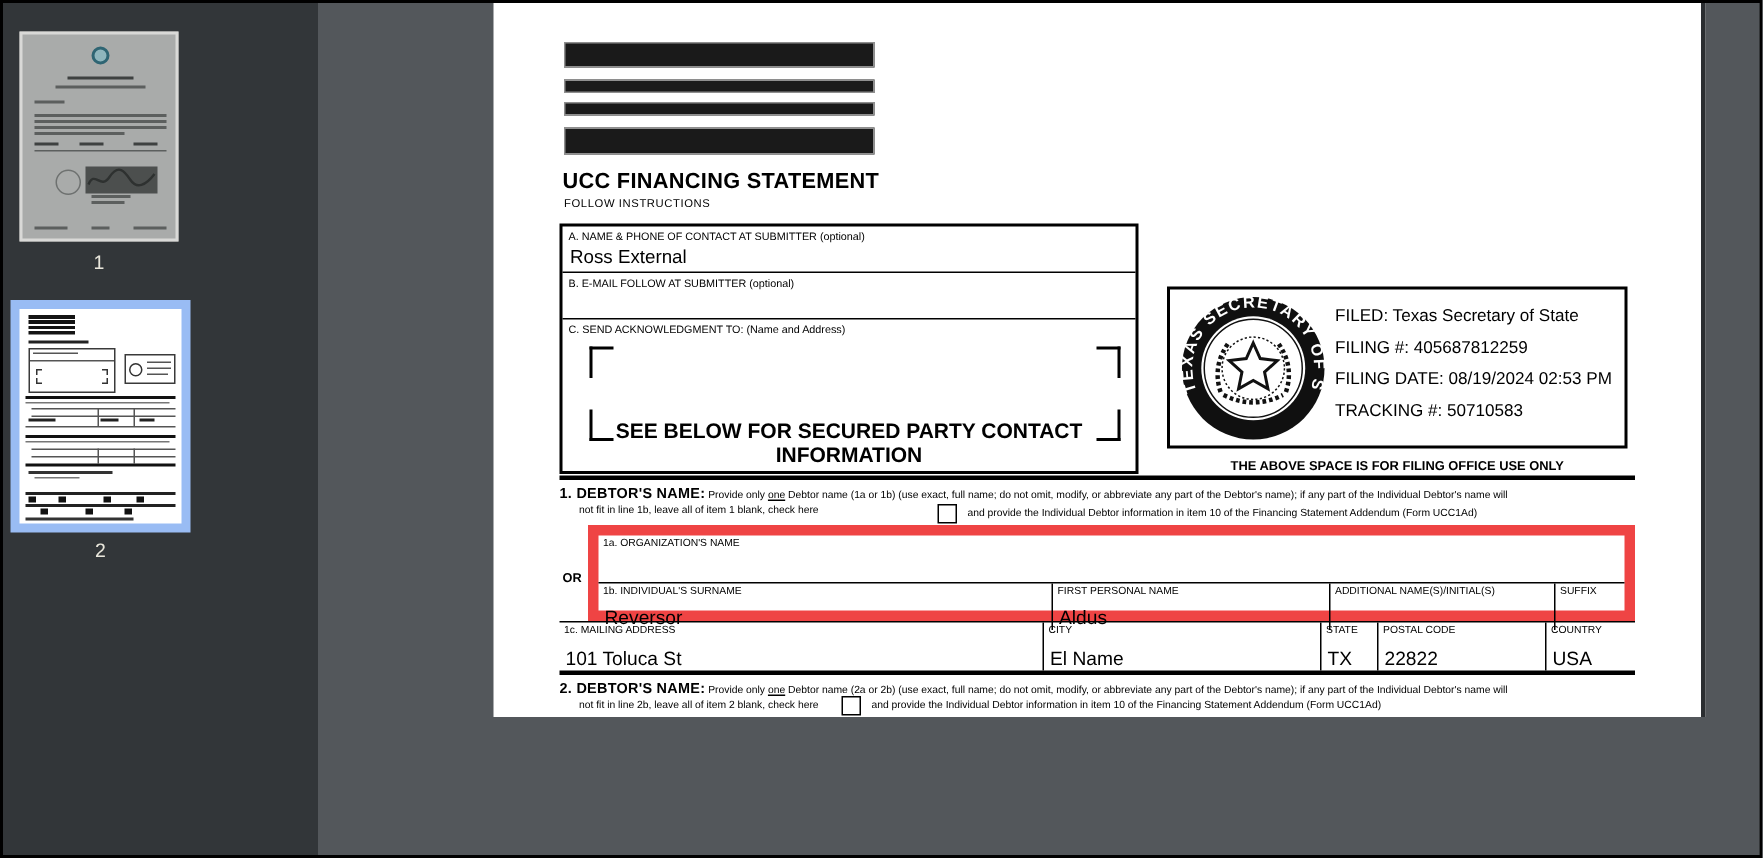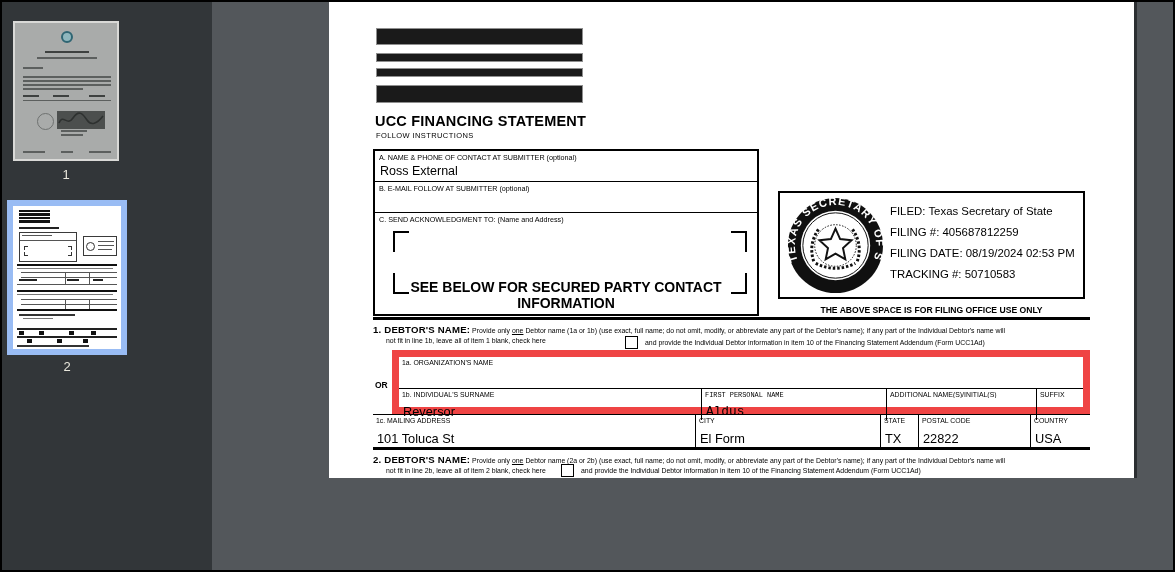--- a/index.html
+++ b/index.html
@@ -222,21 +222,21 @@
           <div class="g-cell" style="width:100%;">
             <div class="g-label">1a. ORGANIZATION'S NAME</div>
             <div class="g-value"></div>
           </div>
         </div>
         <div class="g-row" style="height:32px;border-top:1px solid #000;">
           <div class="g-cell" style="width:302px;">
             <div class="g-label">1b. INDIVIDUAL'S SURNAME</div>
             <div class="g-value">Reversor</div>
           </div>
-          <div class="g-cell" style="width:185px;font-family:Liberation Mono, monospace;">
+          <div class="g-cell" style="width:185px;">
             <div class="g-label">FIRST PERSONAL NAME</div>
             <div class="g-value">Aldus</div>
           </div>
           <div class="g-cell" style="width:150px;">
             <div class="g-label">ADDITIONAL NAME(S)/INITIAL(S)</div>
             <div class="g-value"></div>
           </div>
           <div class="g-cell" style="flex:1;">
             <div class="g-label">SUFFIX</div>
             <div class="g-value"></div>
@@ -244,21 +244,21 @@
         </div>
       </div>
 
       <div class="abs row-1c" style="left:44px;top:412px;width:717px;height:33px;">
         <div class="g-cell" style="width:322px;">
           <div class="g-label">1c.  MAILING ADDRESS</div>
           <div class="g-value">101 Toluca St</div>
         </div>
         <div class="g-cell" style="width:185px;">
           <div class="g-label">CITY</div>
-          <div class="g-value">El Form</div>
+          <div class="g-value">El Name</div>
         </div>
         <div class="g-cell" style="width:38px;">
           <div class="g-label">STATE</div>
           <div class="g-value">TX</div>
         </div>
         <div class="g-cell" style="width:112px;">
           <div class="g-label">POSTAL CODE</div>
           <div class="g-value">22822</div>
         </div>
         <div class="g-cell" style="flex:1;">

